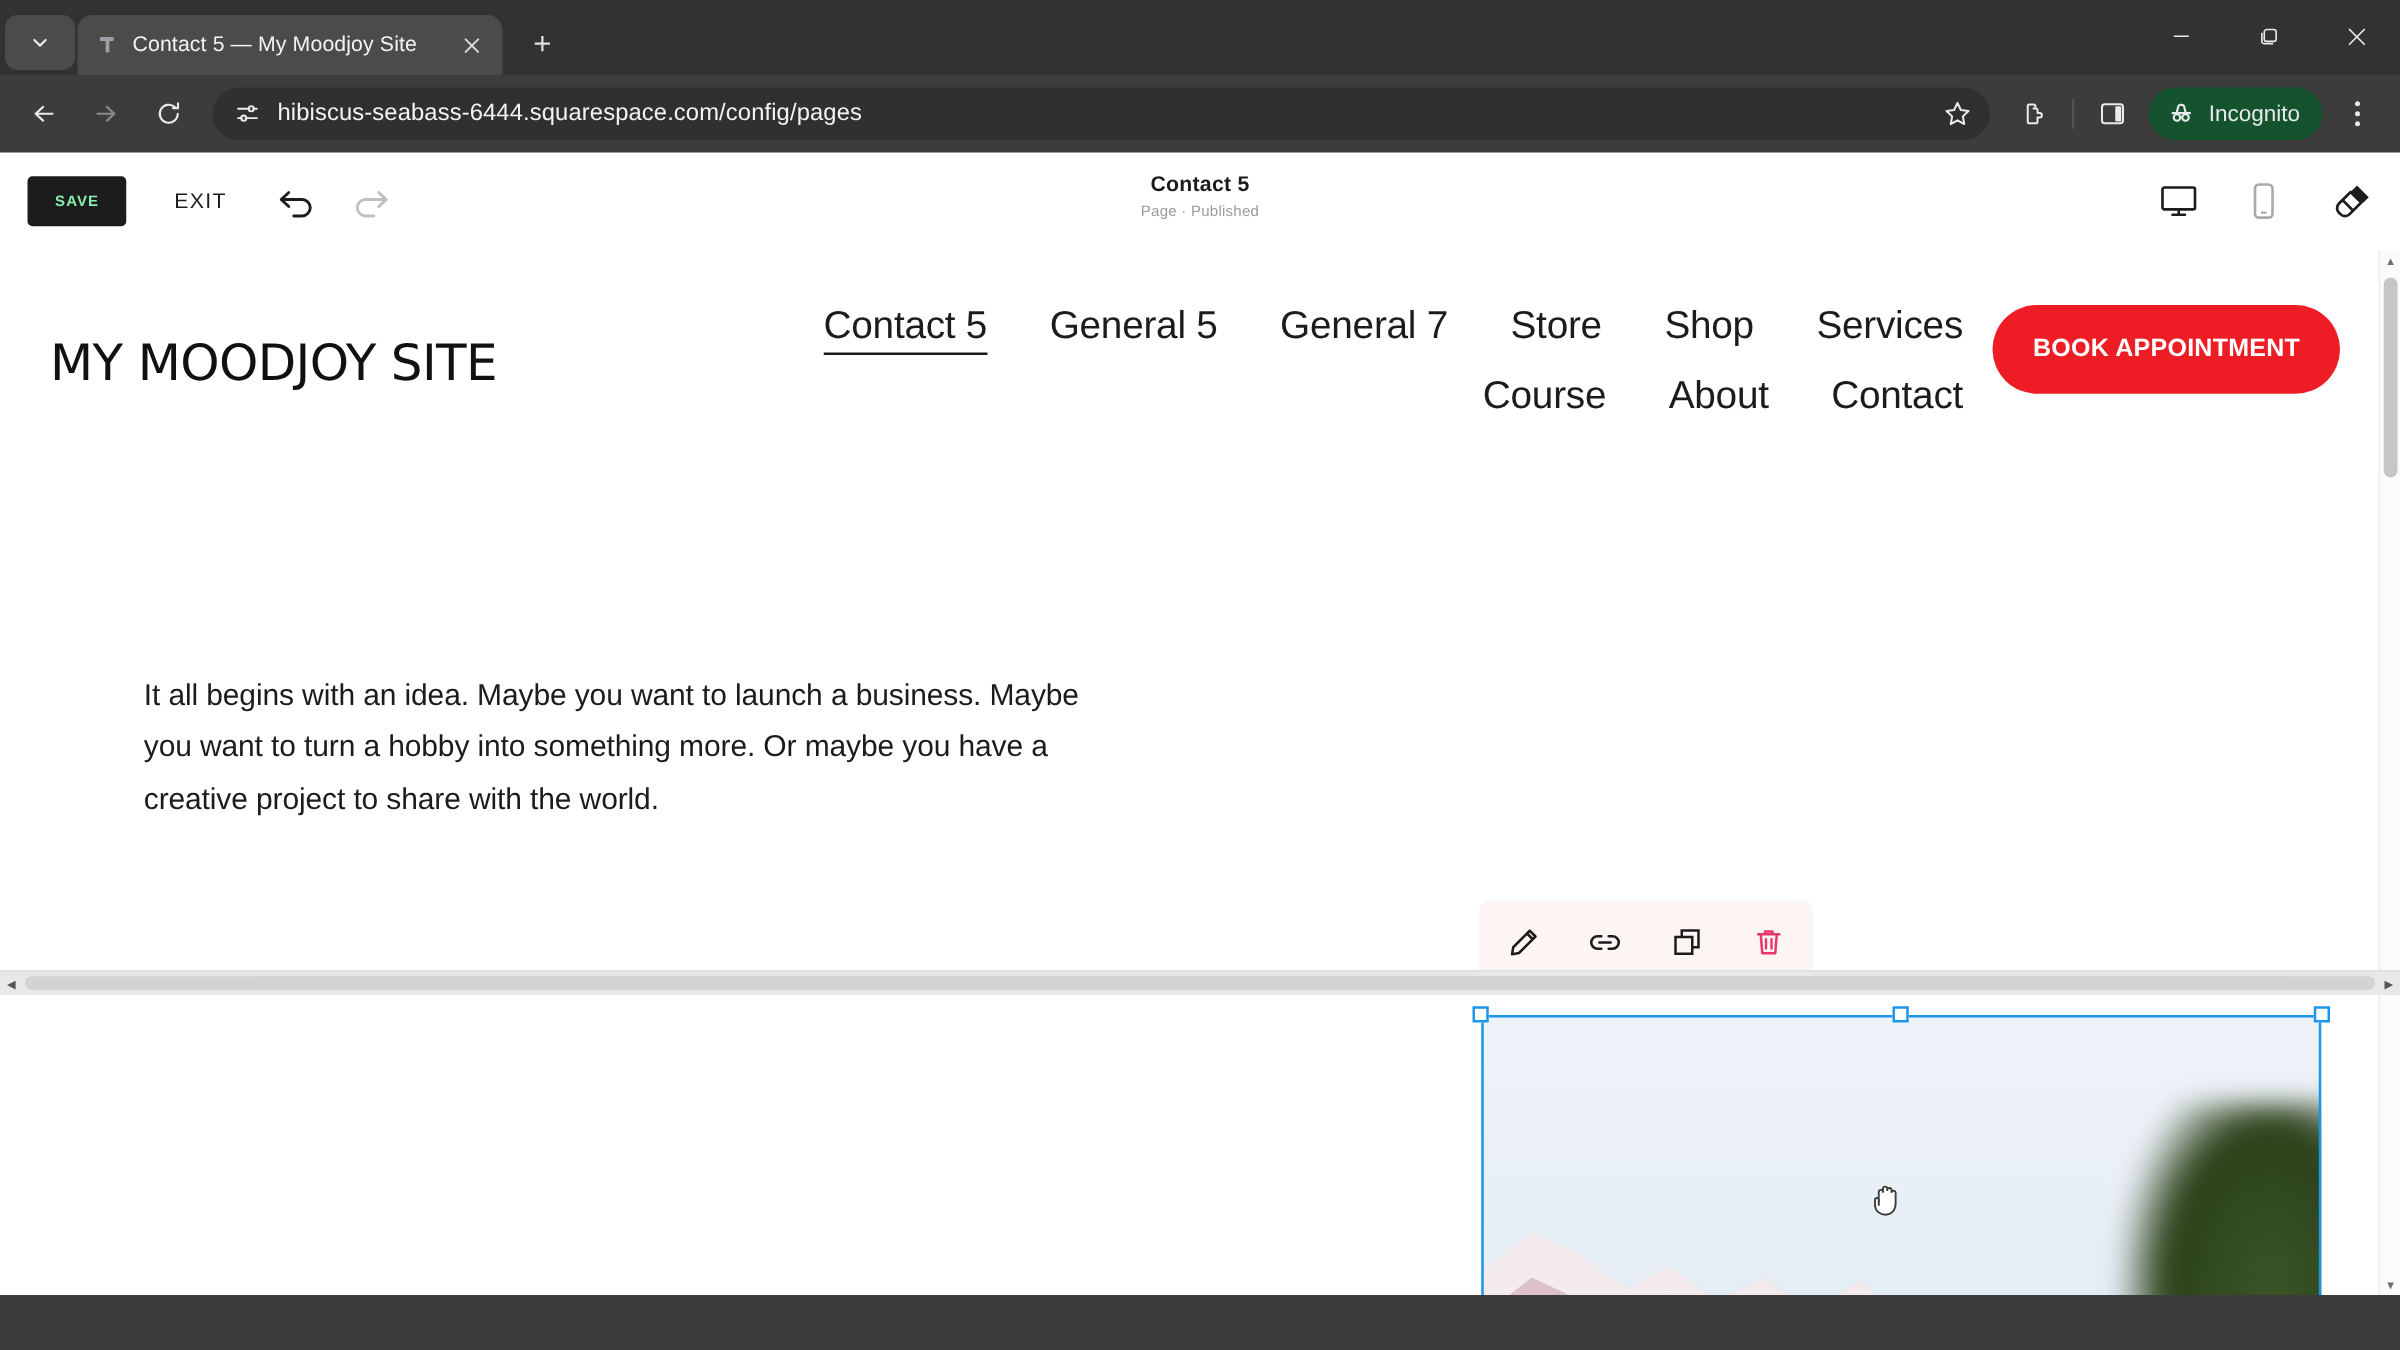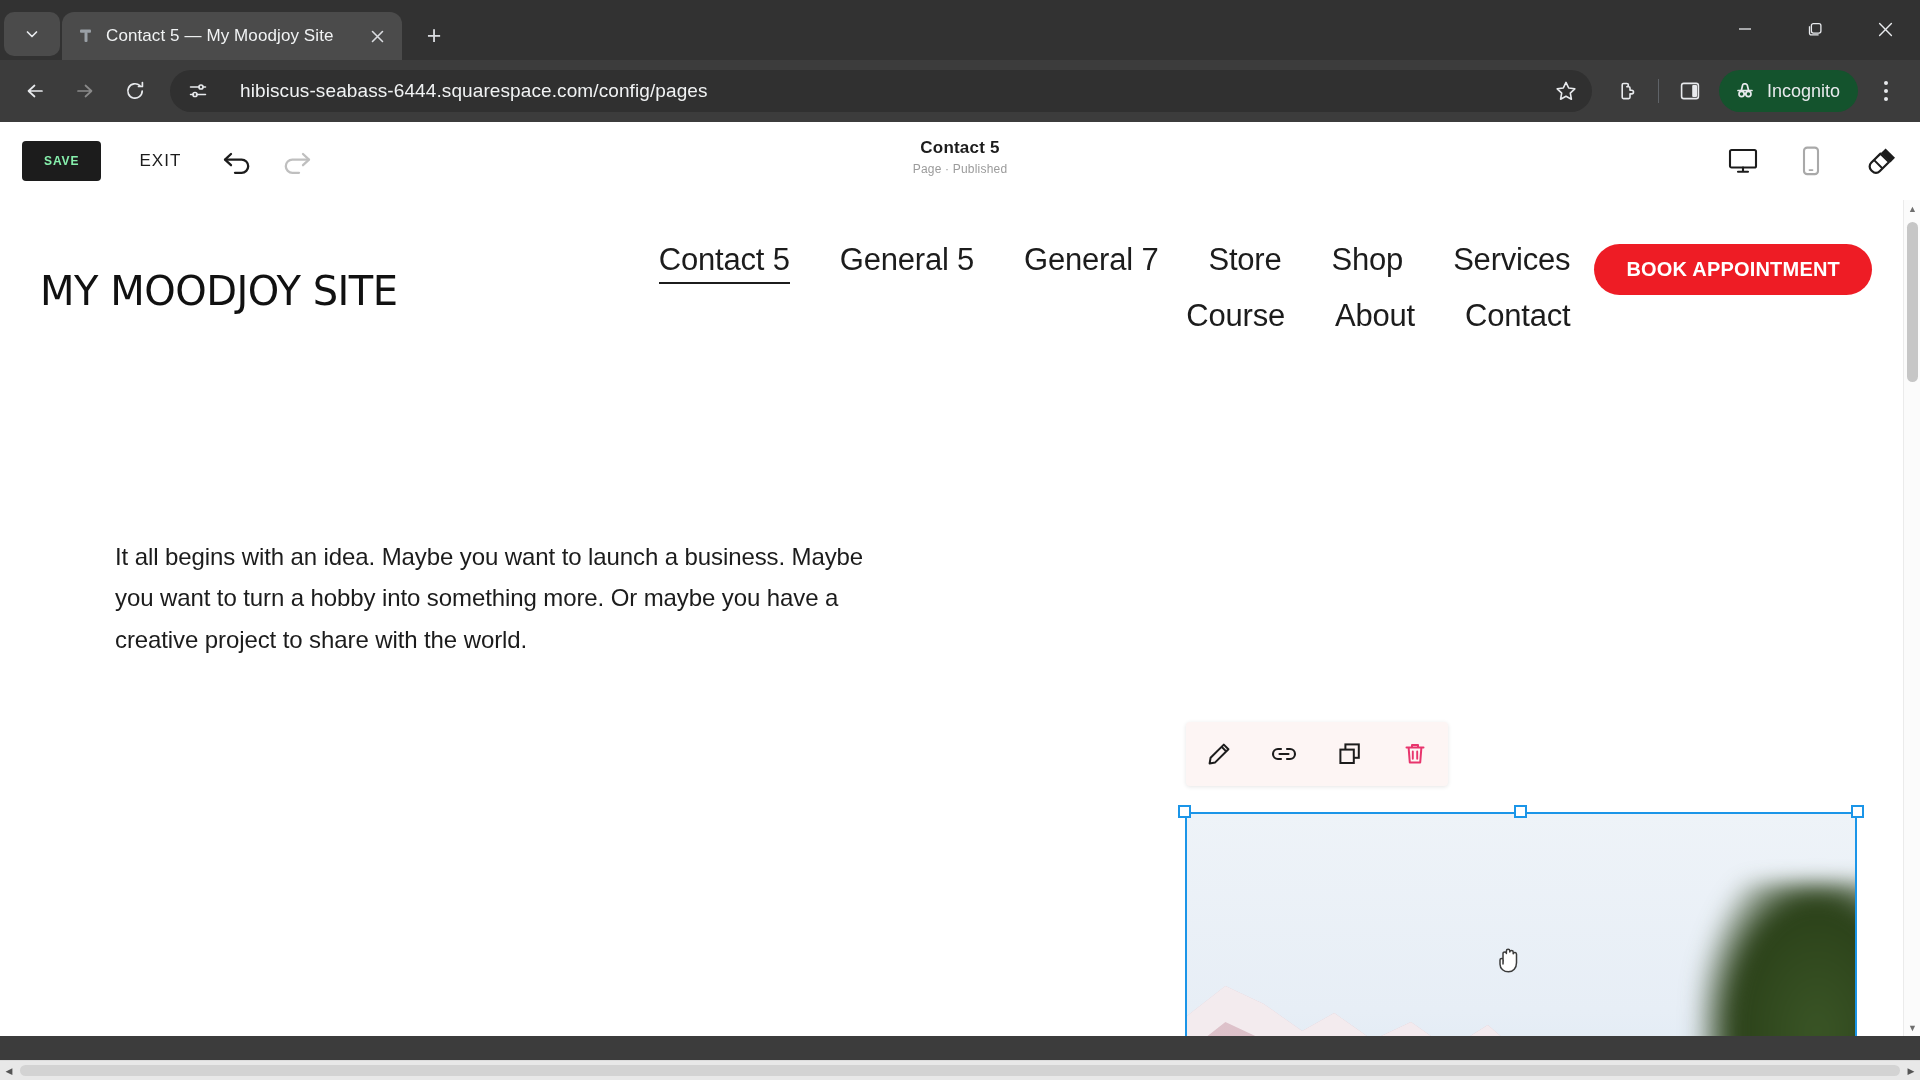--- a/index.html
+++ b/index.html
@@ -4,21 +4,21 @@
 <style>
   * { box-sizing: border-box; margin: 0; padding: 0; }
   html, body {
     width: 1920px; height: 1080px;
     overflow: hidden;
     font-family: "Liberation Sans", sans-serif;
     background: #3c3c3c;
   }
 
   
-  .browser { width: 1920px; height: 1080px; position: relative; }
+  .browser { width: 1920px; height: 796px; position: relative; }
 
   .tabstrip {
     height: 60px; background: #323232;
     display: flex; align-items: flex-end; position: relative;
   }
   .tablist-btn {
     width: 56px; height: 44px; margin: 0 2px 4px 4px;
     border-radius: 10px; background: #4b4b4b;
     display: flex; align-items: center; justify-content: center;
     color: #e8eaed; font-size: 15px; cursor: pointer; flex: none;
@@ -64,21 +64,21 @@
   }
   .nav-btn {
     width: 46px; height: 46px; border-radius: 50%; flex: none;
     display: flex; align-items: center; justify-content: center;
     color: #e8eaed; cursor: pointer;
   }
   .nav-btn.disabled { color: #7d7d7d; cursor: default; }
   .omnibox {
     flex: 1; height: 42px; margin: 0 10px 0 8px;
     background: #303030; border-radius: 22px;
-    display: flex; align-items: center; padding: 0 8px 0 16px; gap: 30px;
+    display: flex; align-items: center; padding: 0 8px 0 16px; gap: 12px;
     cursor: text;
   }
   .omnibox-icon { width: 24px; height: 24px; flex: none; display:flex; align-items:center; justify-content:center; }
   .omnibox-url {
     flex: 1; color: #f1f3f4; font-size: 19px; white-space: nowrap;
     overflow: hidden; letter-spacing: .1px;
   }
   .star-btn { width: 36px; height: 36px; flex:none; display:flex; align-items:center; justify-content:center; cursor:pointer; }
   .tb-icon {
     width: 42px; height: 42px; flex: none; border-radius: 50%;
@@ -139,21 +139,21 @@
     display: flex; flex-wrap: wrap; justify-content: flex-end;
     max-width: 1000px; row-gap: 14px; column-gap: 50px; margin-top: 6px;
   }
   .nav-link {
     font-size: 31px; color: #1c1c1c; white-space: nowrap; cursor: pointer;
     font-weight: 300; letter-spacing: -0.2px; padding-bottom: 4px;
   }
   .nav-link.active { border-bottom: 2.5px solid #1c1c1c; }
   .book-btn {
     background: #ee1c25; color: #fff; font-size: 20px; font-weight: 700;
-    letter-spacing: .2px; padding: 14px 32px; border-radius: 40px;
+    letter-spacing: .2px; padding: 24px 32px; border-radius: 40px;
     white-space: nowrap; cursor: pointer; margin-top: 8px; flex:none;
   }
 
   .hero {
     display: flex; padding: 150px 0 0 0; position: relative;
   }
   .hero-left { width: 1050px; padding-left: 115px; }
   .hero-title {
     font-size: 132px; line-height: 1.03; font-weight: 700;
     color: #54201f; letter-spacing: -2px; font-family: "Liberation Sans", sans-serif;

